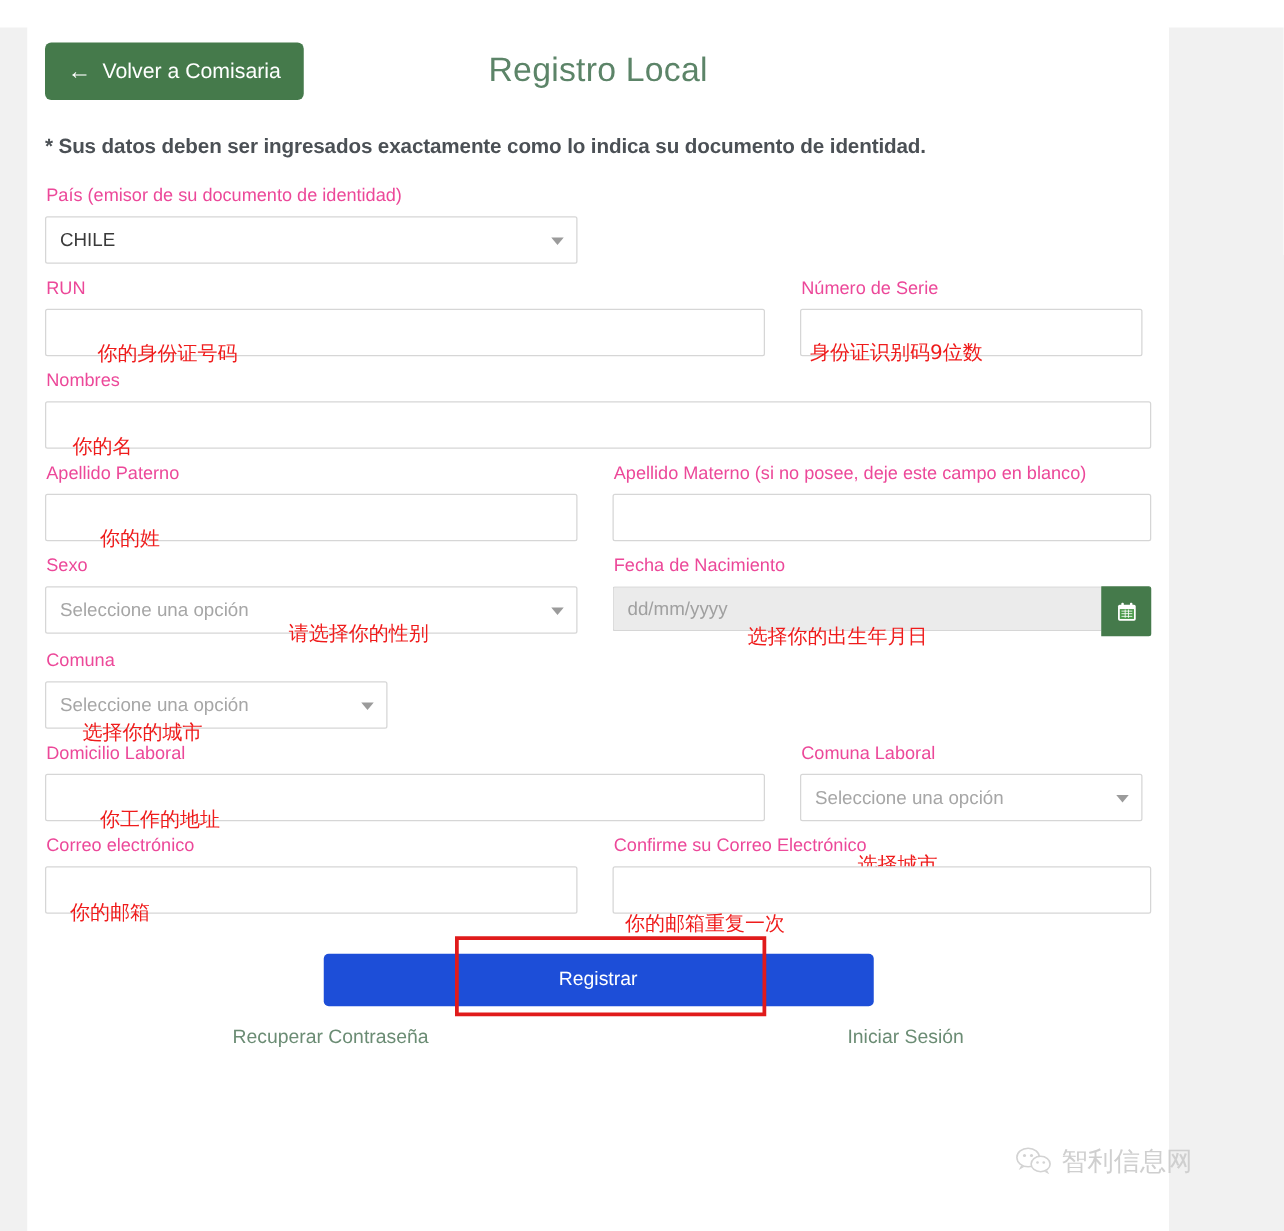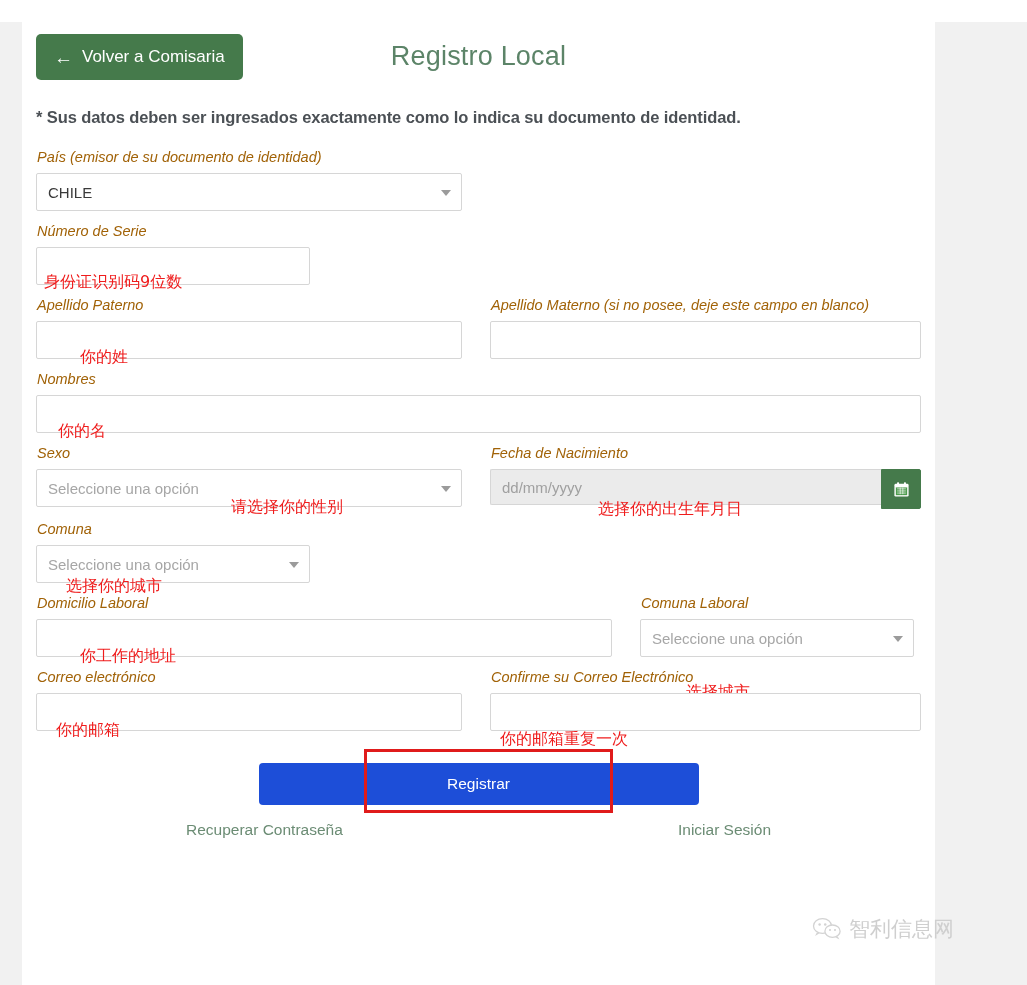--- a/index.html
+++ b/index.html
@@ -56,24 +56,23 @@
 
   
   .row { display:flex; gap:28px; margin-bottom:12px; }
   .col { flex:1 1 0; min-width:0; position:relative; }
   .col.narrow  { flex:0 0 426px; }
   .col.wide    { flex:0 0 576px; }
   .col.comuna  { flex:0 0 274px; }
 
   label.fl {
     display:block;
-    color:#a16207; font-size:14.5px;
+    color:#ec4899; font-size:14.5px;
     margin:0 0 8px 1px; font-weight:400;
     white-space:nowrap;
-    font-style:italic;
   }
 
   .fld {
     box-sizing:border-box;
     width:100%; height:38px;
     border:1px solid #d6d6d6; background:#ffffff;
     border-radius:2px;
     padding:0 11px;
     font-size:15px; color:#3a3a3a;
     font-family:"Liberation Sans", sans-serif;
@@ -171,52 +170,59 @@
         <label class="fl">País (emisor de su documento de identidad)</label>
         <div class="fld sel">
           <span>CHILE</span>
           <span class="caret"></span>
         </div>
       </div>
       <div class="col"></div>
     </div>
 
     <div class="row">
+      <div class="col wide">
+        <label class="fl">RUN</label>
+        <div class="fld">
+          <span></span>
+        </div>
+        <div class="ann" style="left:42px; top:52px;">你的身份证号码</div>
+      </div>
       <div class="col comuna">
         <label class="fl">Número de Serie</label>
         <div class="fld">
           <span></span>
         </div>
         <div class="ann" style="left:8px; top:51px;">身份证识别码9位数</div>
       </div>
     </div>
 
     <div class="row">
+      <div class="col">
+        <label class="fl">Nombres</label>
+        <div class="fld">
+          <span></span>
+        </div>
+        <div class="ann" style="left:22px; top:52px;">你的名</div>
+      </div>
+    </div>
+
+    <div class="row">
       <div class="col narrow">
         <label class="fl">Apellido Paterno</label>
         <div class="fld">
           <span></span>
         </div>
         <div class="ann" style="left:44px; top:52px;">你的姓</div>
       </div>
       <div class="col">
         <label class="fl">Apellido Materno (si no posee, deje este campo en blanco)</label>
         <div class="fld">
           <span></span>
         </div>
-      </div>
-    </div>
-
-    <div class="row">
-      <div class="col">
-        <label class="fl">Nombres</label>
-        <div class="fld">
-          <span></span>
-        </div>
-        <div class="ann" style="left:22px; top:52px;">你的名</div>
       </div>
     </div>
 
     <div class="row">
       <div class="col narrow">
         <label class="fl">Sexo</label>
         <div class="fld sel ph">
           <span>Seleccione una opción</span>
           <span class="caret"></span>
         </div>

